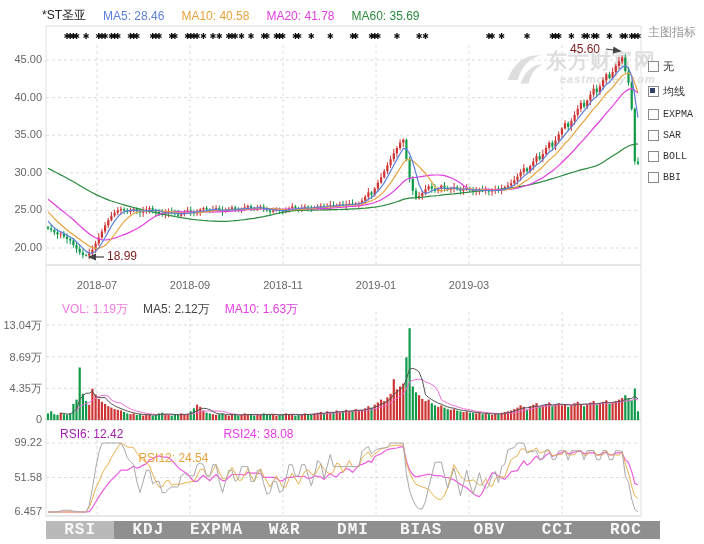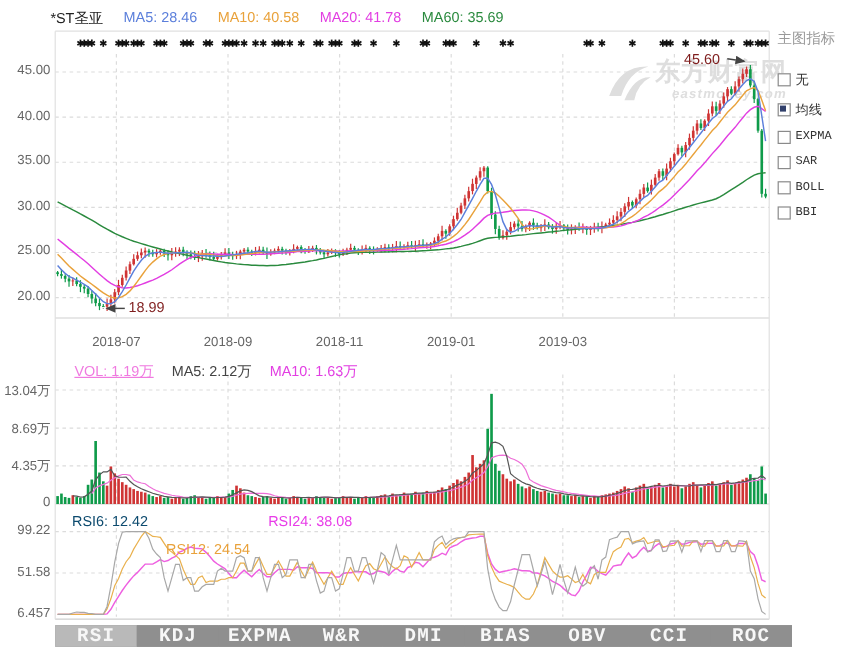--- a/index.html
+++ b/index.html
@@ -911,37 +911,37 @@
       <span class="tick ytick" style="left: 2px; top: 436px;">99.22</span>
       <span class="tick ytick" style="left: 2px; top: 470.506px;">51.58</span>
       <span class="tick ytick" style="left: 2px; top: 504.998px;">6.457</span>
       <span class="tick xtick" style="left: 65px; top: 279px;">2018-07</span>
       <span class="tick xtick" style="left: 158px; top: 279px;">2018-09</span>
       <span class="tick xtick" style="left: 251px; top: 279px;">2018-11</span>
       <span class="tick xtick" style="left: 344px; top: 279px;">2019-01</span>
       <span class="tick xtick" style="left: 437px; top: 279px;">2019-03</span>
     </div>
 
-  <div class="top-header" style="z-index:3;">
+  <div class="top-header" style="z-index:3;align-items:center;">
     <span class="stock-name">*ST圣亚</span>
 
   <span class="ma-item" style="color: rgb(91, 127, 219);">MA5: 28.46</span>
       <span class="ma-item" style="color: rgb(233, 162, 59);">MA10: 40.58</span>
       <span class="ma-item" style="color: rgb(226, 62, 226);">MA20: 41.78</span>
       <span class="ma-item" style="color: rgb(42, 138, 62);">MA60: 35.69</span>
     </div>
 
   <div class="pane-header vol-header" style="z-index:3;">
-    <span style="color: rgb(240, 122, 224); text-decoration: underline;">VOL: 1.19万</span>
+    <span style="color: rgb(240, 122, 224);">VOL: 1.19万</span>
     <span style="color: rgb(68, 68, 68);">MA5: 2.12万</span>
     <span style="color: rgb(226, 62, 226);">MA10: 1.63万</span>
   </div>
 
   <div class="pane-header rsi-header" style="z-index:3;">
-    <span style="color: #0c4a6e;">RSI6: 12.42</span>
+    <span style="color: #a21caf;">RSI6: 12.42</span>
     <span style="color: rgb(233, 162, 59); margin-top: 24px;">RSI12: 24.54</span>
     <span style="color: rgb(232, 60, 232);">RSI24: 38.08</span>
   </div>
 
   <span class="anno" id="anno-high">45.60</span>
   <span class="anno" id="anno-low">18.99</span>
 
   <div class="sidebar" style="z-index:3;">
     <div class="sidebar-title">主图指标</div>
     <div id="sidebar-options">

